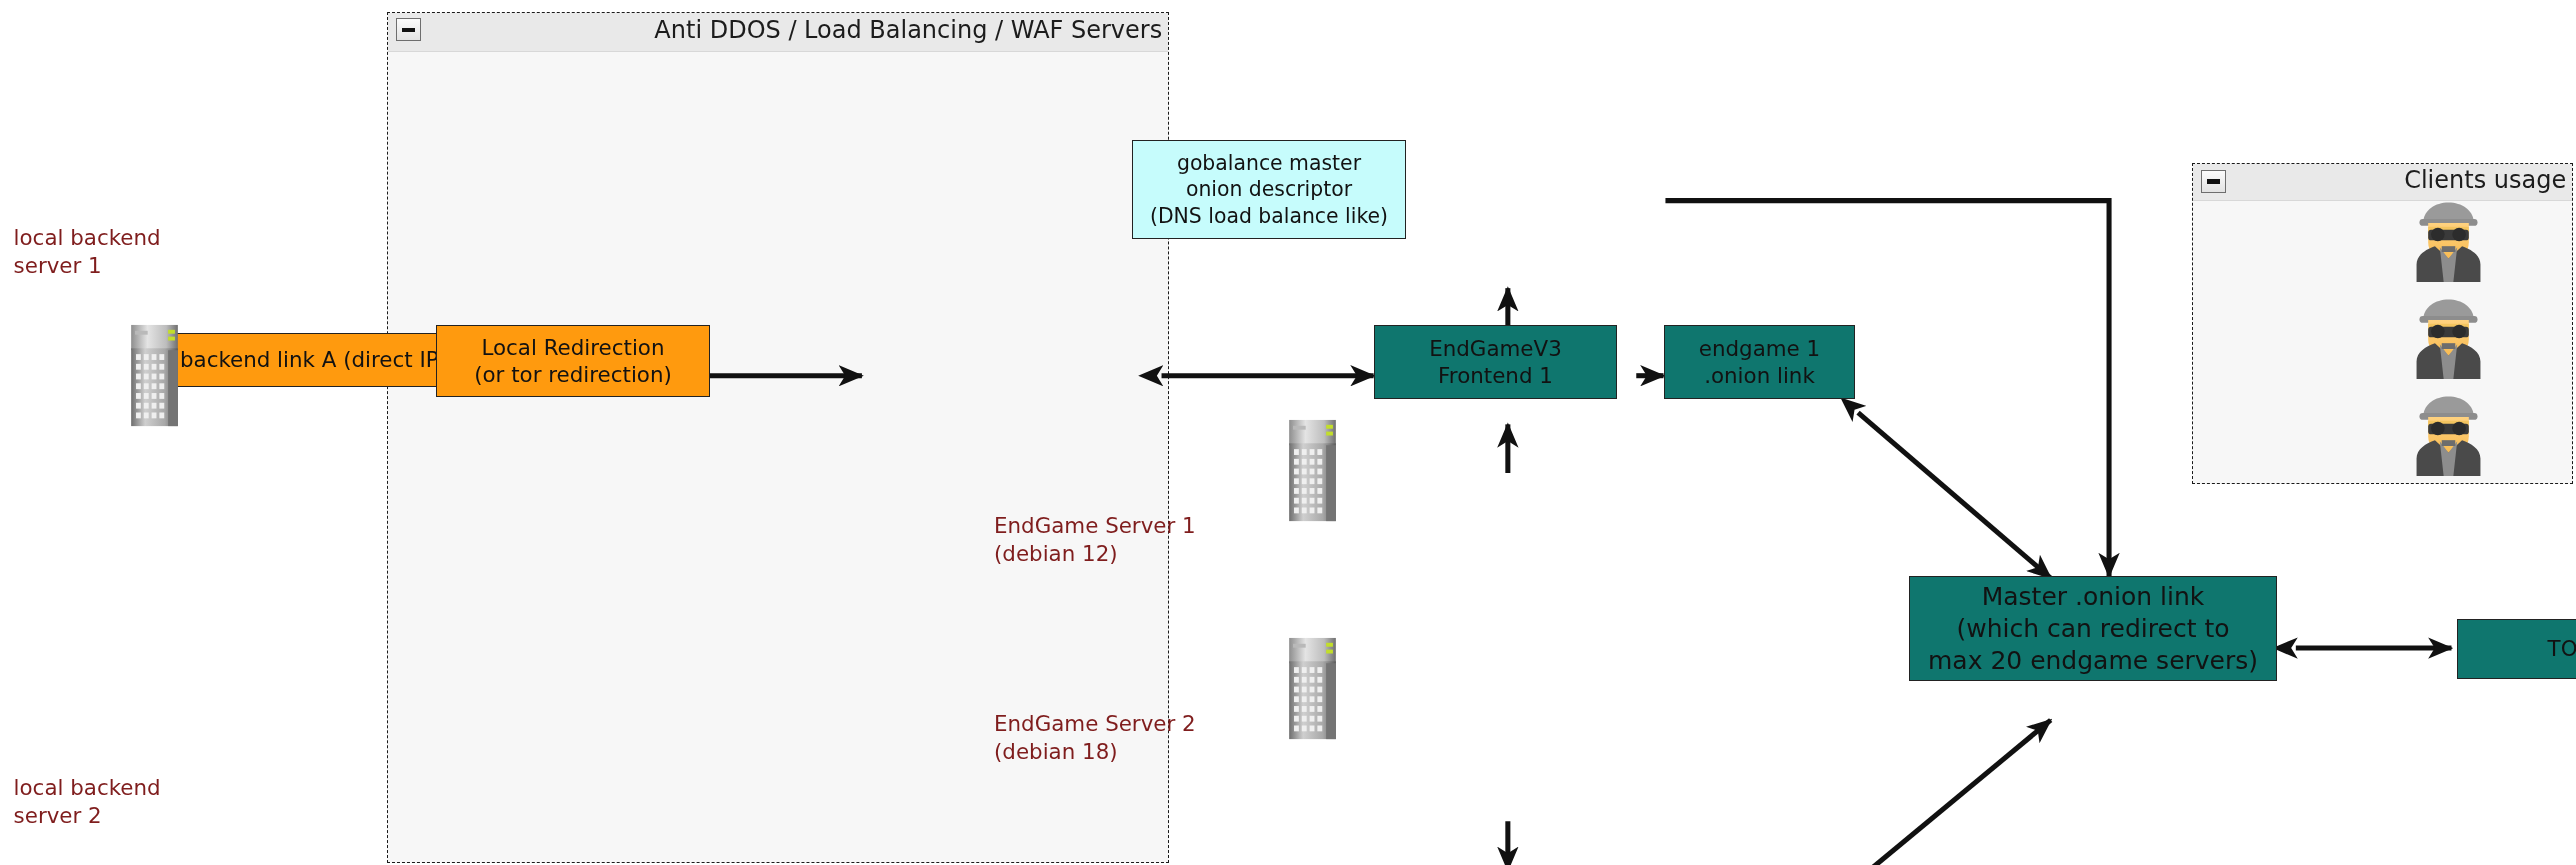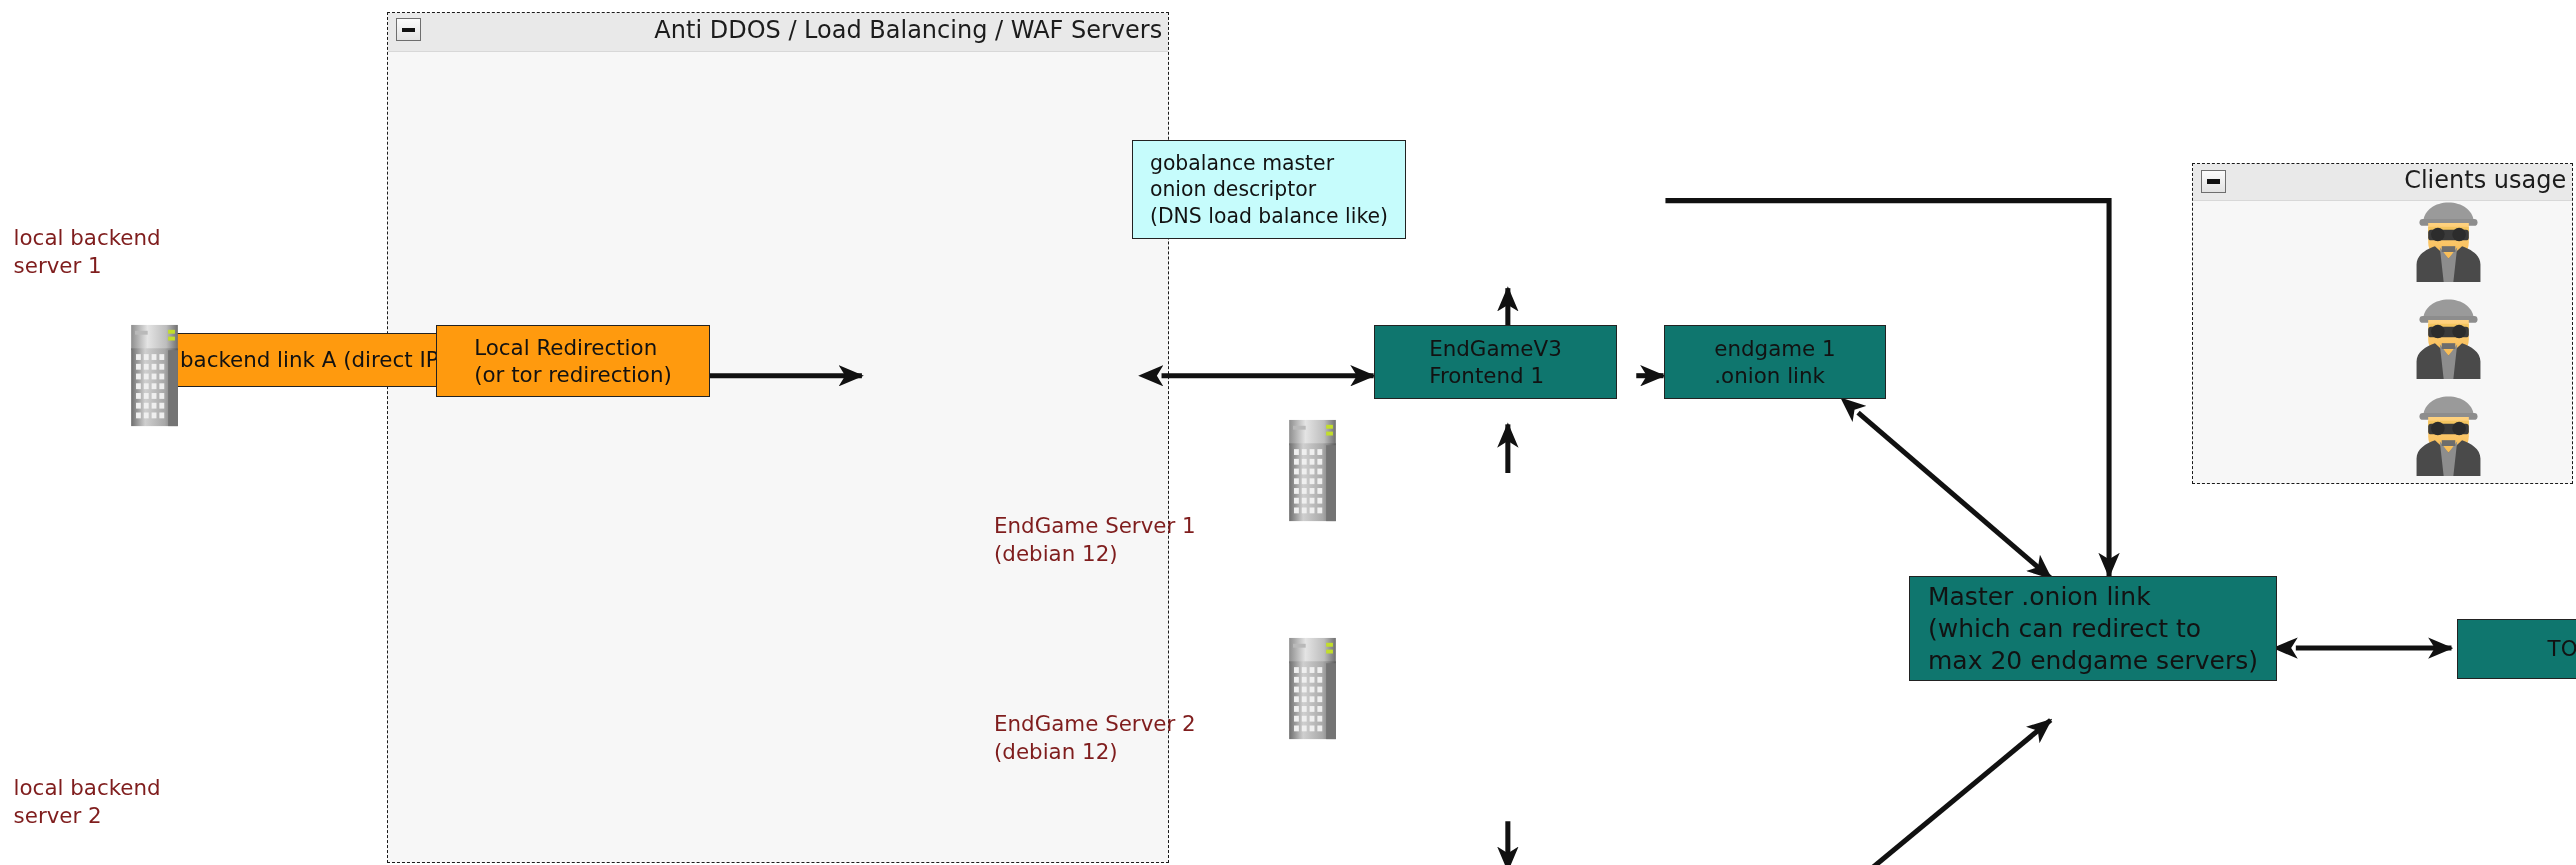--- a/index.html
+++ b/index.html
@@ -70,21 +70,21 @@
   }
 
   
   .node {
     position: absolute;
     box-sizing: border-box;
     border: 1.9px solid #222;
     display: flex;
     align-items: center;
     justify-content: center;
-    text-align: left;
+    text-align: center;
     font-size: 21.4px;
     line-height: 1.28;
     color: #121212;
     white-space: pre-line;
     padding: 1.9px 5.8px;
   }
   .node.orange { background: #FF9A0E; }
   .node.purple { background: #0f766e; }
   .node.cyan   { background: #C6FCFC; }
 
@@ -181,40 +181,40 @@
   <div class="node orange" style="left:436px; top:325px; width:274px; height:72px;">Local Redirection
 (or tor redirection)</div>
 
   <div class="node cyan" style="left:1132px; top:140px; width:274px; height:99px; font-size:20.4px;">gobalance master
 onion descriptor
 (DNS load balance like)</div>
 
   <div class="node purple" style="left:1374px; top:325px; width:243px; height:74px;">EndGameV3
 Frontend 1</div>
 
-  <div class="node purple" style="left:1664px; top:325px; width:222px; height:74px;">endgame 1
+  <div class="node purple" style="left:1664px; top:325px; width:191px; height:74px;">endgame 1
 .onion link</div>
 
   <div class="node purple" style="left:1909px; top:576px; width:368px; height:105px; font-size:25px;">Master .onion link
 (which can redirect to
 max 20 endgame servers)</div>
 
   <div class="node purple" style="left:2457px; top:619px; width:226px; height:60px;">TOR</div>
 
   <div class="label" style="left:13.6px; top:224px; width:233px;">local backend
 server 1</div>
 
   <div class="label" style="left:13.6px; top:774px; width:233px;">local backend
 server 2</div>
 
   <div class="label" style="left:994px; top:492px; width:270px;margin-top:20px;">EndGame Server 1
 (debian 12)</div>
 
   <div class="label" style="left:994px; top:710px; width:270px;">EndGame Server 2
-(debian 12)</div>
+(debian 18)</div>
 
   <svg class="server-icon" style="left:128px; top:323px;" width="53" height="107" viewBox="0 0 54 110">
     <defs>
       <linearGradient id="sgTop" x1="0" y1="0" x2="1" y2="0">
         <stop offset="0" stop-color="#8e8e8e"></stop>
           <stop offset="0.35" stop-color="#e4e4e4"></stop>
         <stop offset="0.75" stop-color="#bdbdbd"></stop>
           <stop offset="1" stop-color="#6f6f6f"></stop>
       </linearGradient>
       <linearGradient id="sgBody" x1="0" y1="0" x2="1" y2="0">

